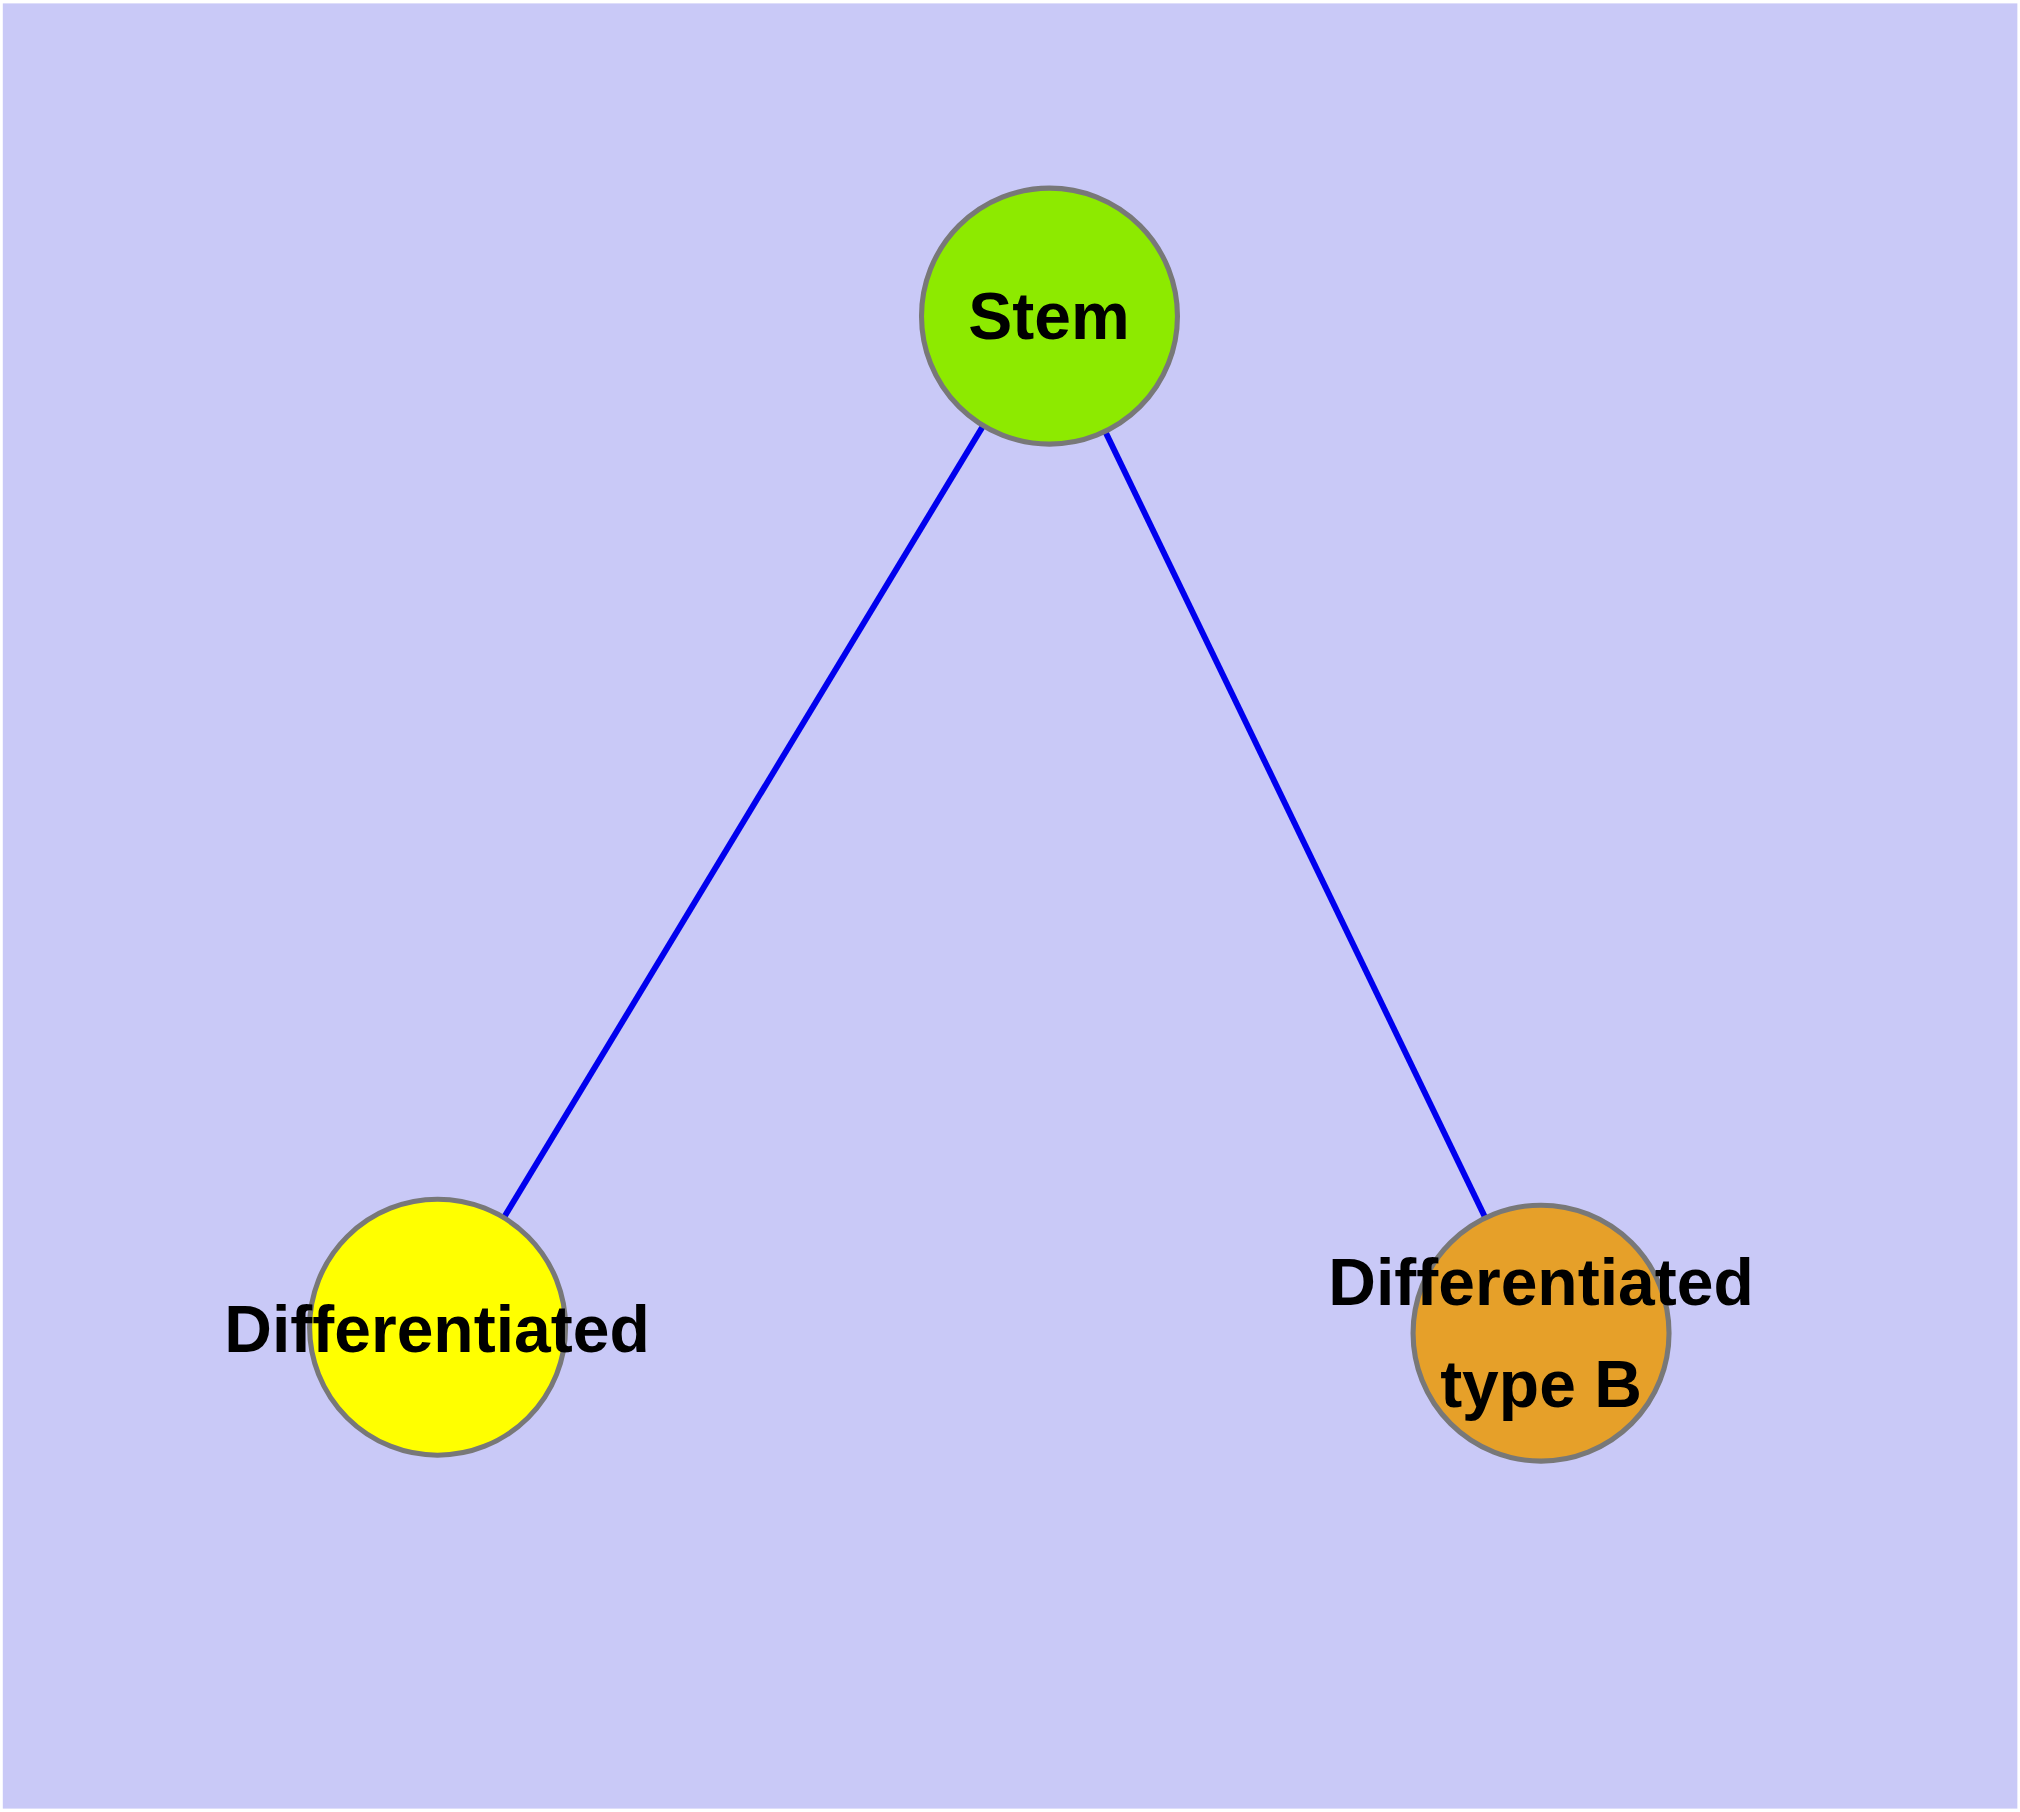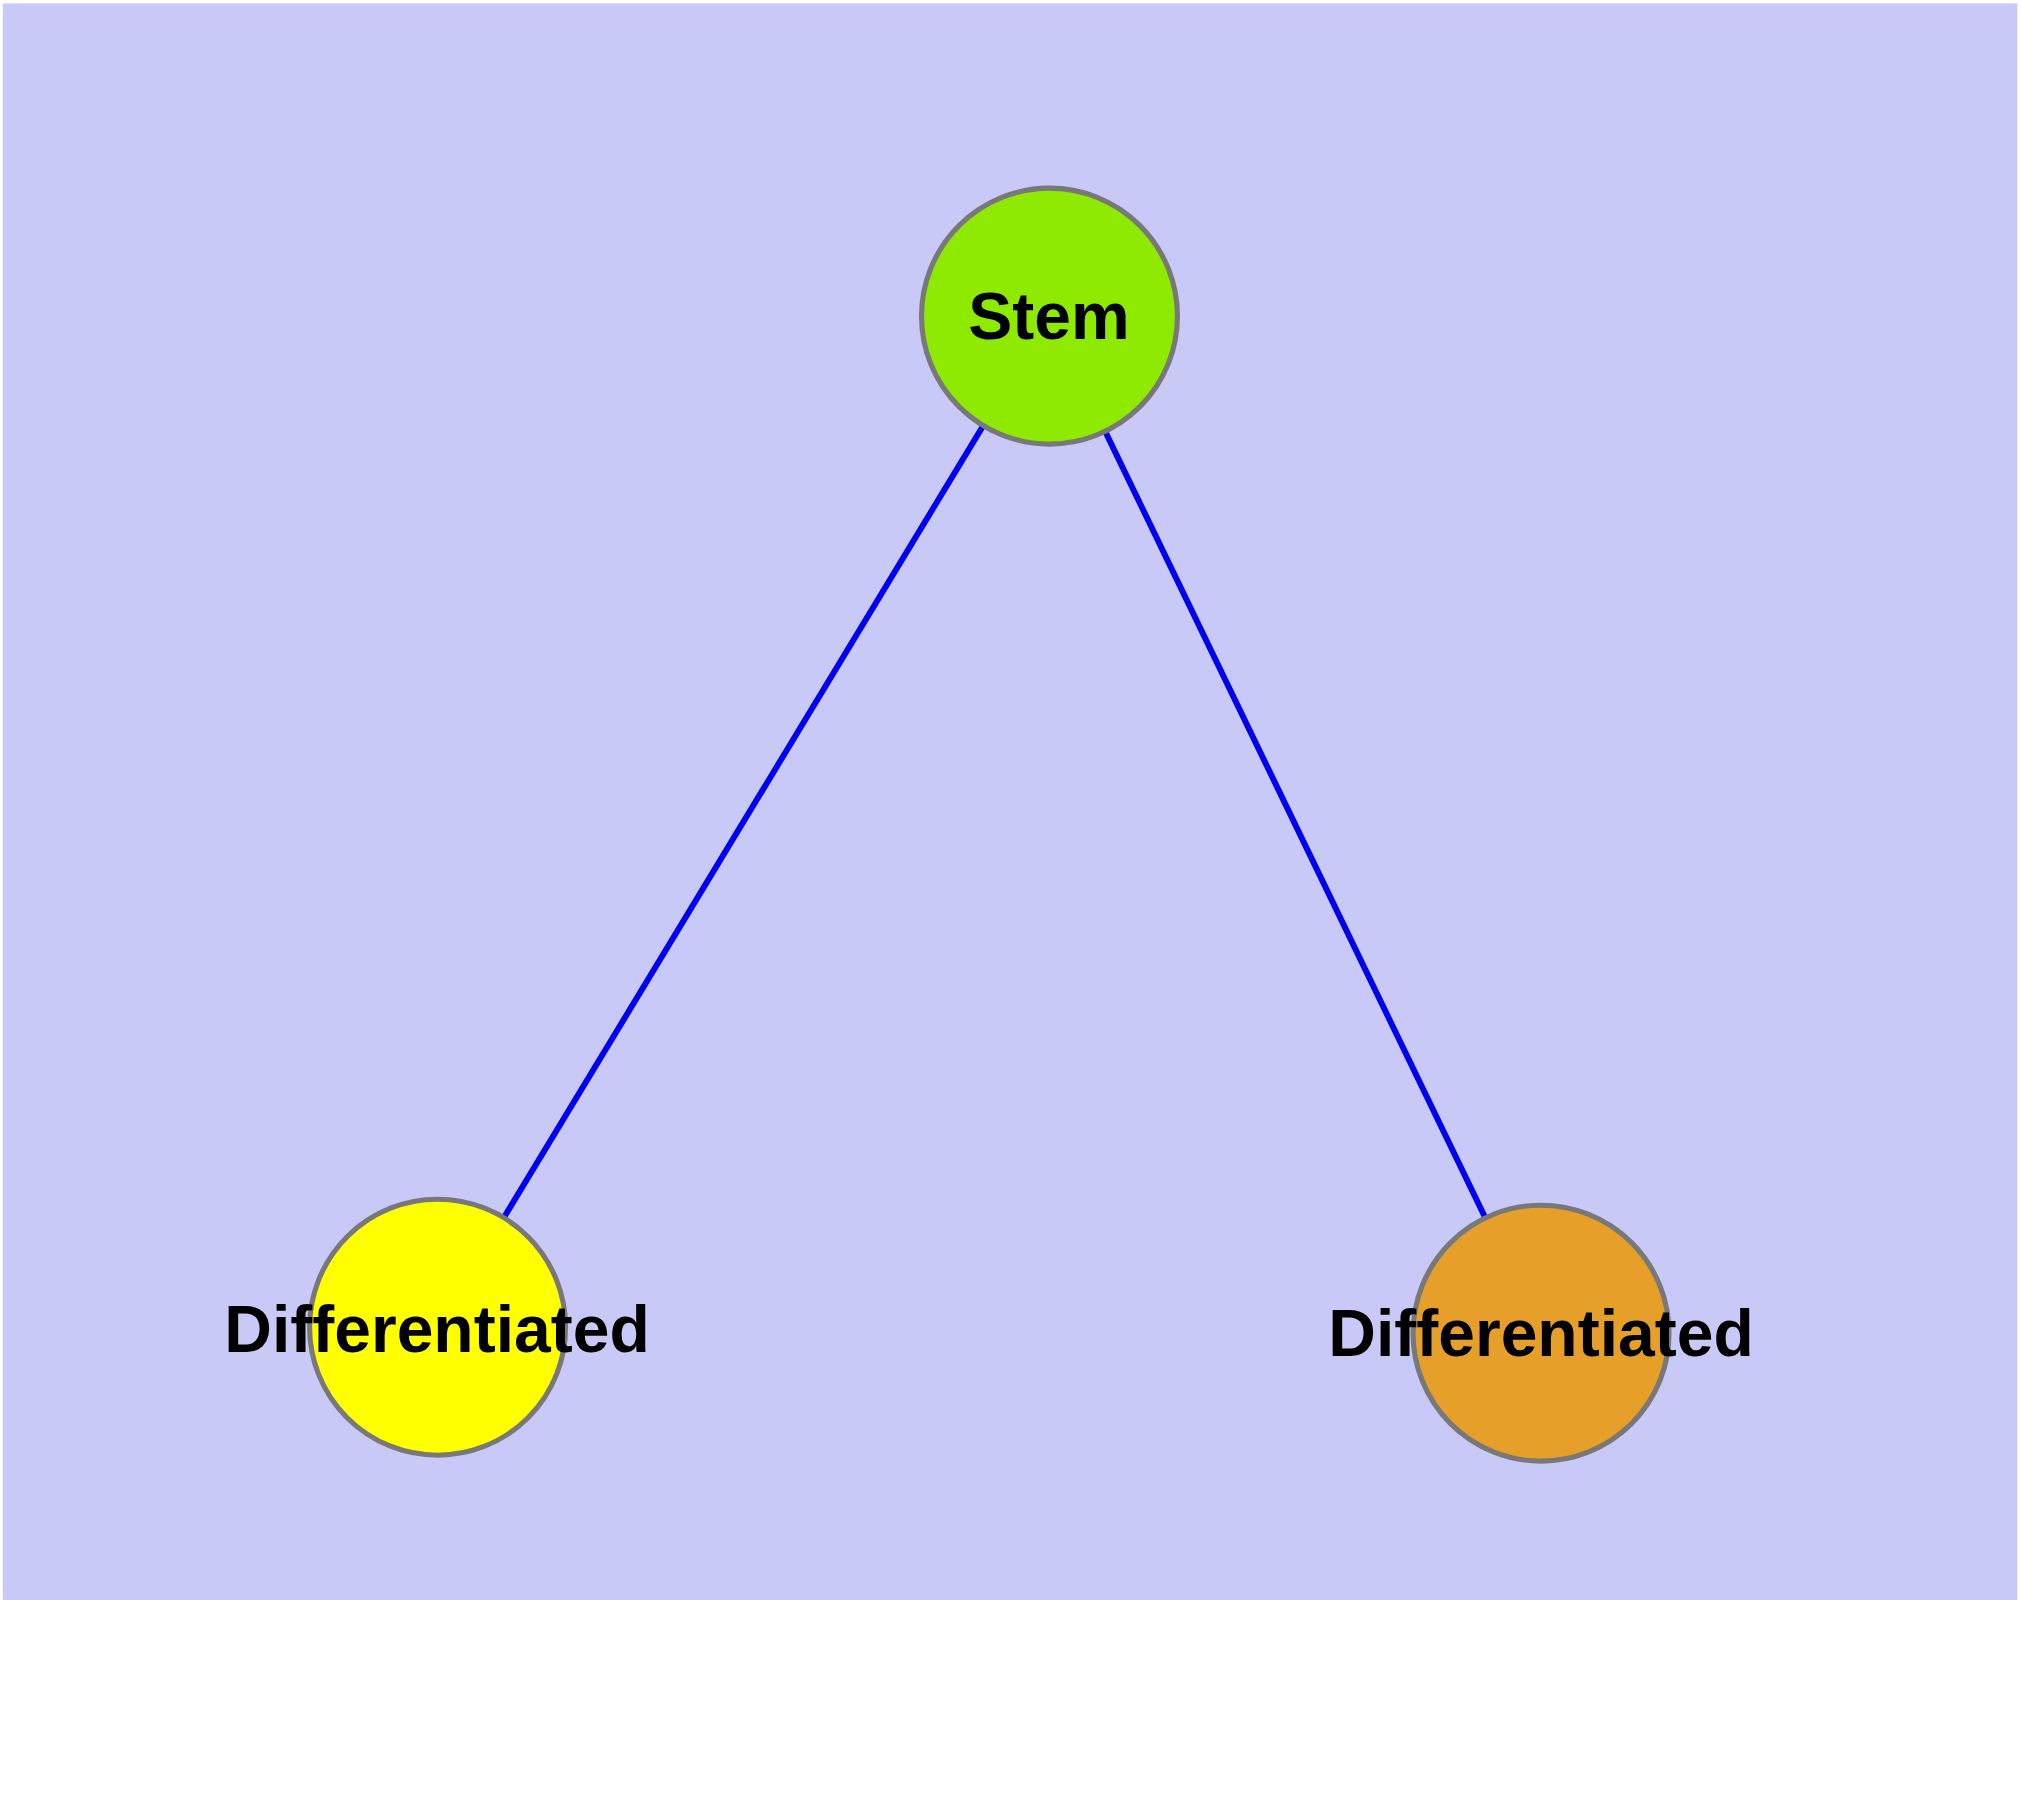--- a/index.html
+++ b/index.html
@@ -6,21 +6,21 @@
     margin: 0;
     padding: 0;
     background: #ffffff;
   }
   body {
     font-family: "Liberation Sans", sans-serif;
   }
   .frame {
     position: relative;
     width: 2021px;
-    height: 1600px;
+    height: 1812px;
     background: #ffffff;
     overflow: hidden;
   }
   .graph-svg {
     position: absolute;
     left: 0;
     top: 0;
     display: block;
   }
   .node-label {
@@ -57,15 +57,16 @@
   <div class="node-label" style="left:1049px; top:316px;">
     <div>Stem</div>
   </div>
 
   <div class="node-label" style="left:437px; top:1329px;">
     <div>Differentiated</div>
   </div>
 
   <div class="node-label" style="left:1541px; top:1333px;">
     <div>Differentiated</div>
+    <div>type B</div>
   </div>
 </div>
 
 
 </body></html>

